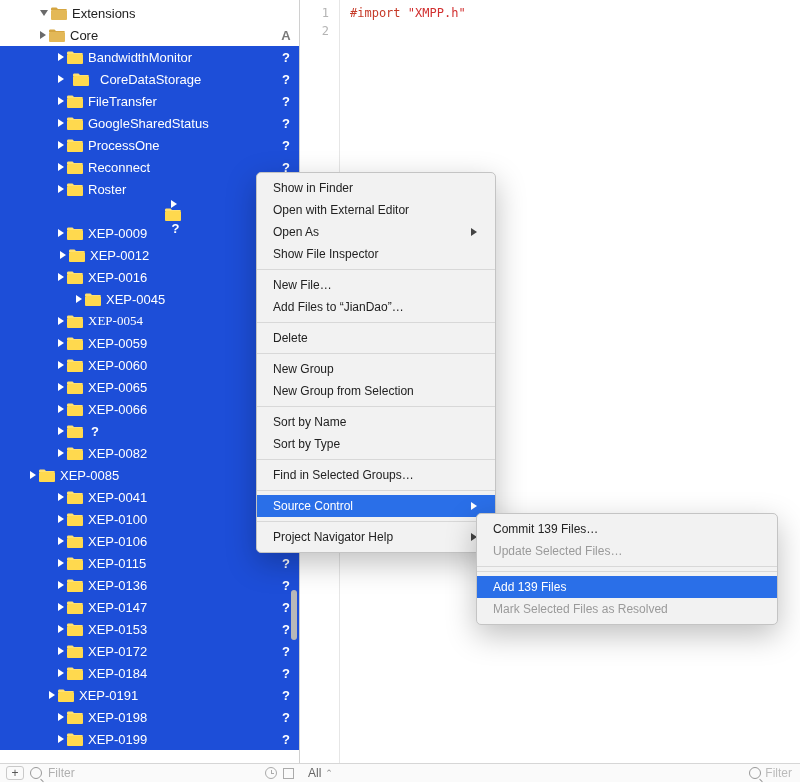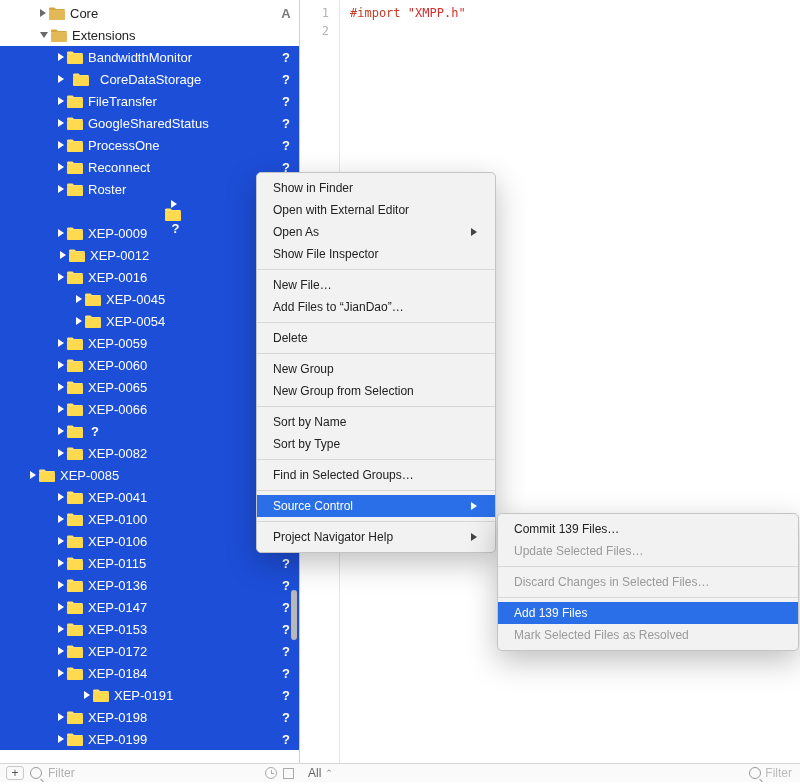--- a/index.html
+++ b/index.html
@@ -184,49 +184,49 @@
     border-top:4px solid transparent;
     border-bottom:4px solid transparent;
     border-left:6px solid #444;
   }
   .menuitem.sel {
     background:#2a6fe8; color:#fff;
   }
   .menuitem.sel .arrow { border-left-color:#fff; }
   .menuitem.disabled { color:#9a9a9a; }
   .menu1 { left: 256px; top: 172px; width: 240px;}
-  .menu2 { left: 497px; top: 513px; width: 302px;}
+  .menu2 { left: 476px; top: 513px; width: 302px;}
 </style>
 </head>
 <body>
 
 <div class="sidebar">
   <div class="tree" id="tree">
       <div class="row" style="padding-left: 40px;">
-        <span class="disclosure tri-right"></span>
+        <span class="disclosure tri-down"></span>
         <span class="folder">
           <svg viewBox="0 0 16 13">
             <path fill="#d5a642" d="M0 2c0-1 .5-1.5 1.5-1.5h4L7 2h7.5c1 0 1.5.5 1.5 1.5V3H0z"></path>
             <rect fill="#e3b857" x="0" y="3" width="16" height="10" rx="1"></rect>
           </svg>
         </span>
+        <span class="label">Extensions</span>
+        <span class="status"></span>
+      </div>
+      <div class="row" style="padding-left: 40px;">
+        <span class="disclosure tri-right"></span>
+        <span class="folder">
+          <svg viewBox="0 0 16 13">
+            <path fill="#d5a642" d="M0 2c0-1 .5-1.5 1.5-1.5h4L7 2h7.5c1 0 1.5.5 1.5 1.5V3H0z"></path>
+            <rect fill="#e3b857" x="0" y="3" width="16" height="10" rx="1"></rect>
+          </svg>
+        </span>
         <span class="label">Core</span>
         <span class="status">A</span>
       </div>
-      <div class="row" style="padding-left: 40px;">
-        <span class="disclosure tri-down"></span>
-        <span class="folder">
-          <svg viewBox="0 0 16 13">
-            <path fill="#d5a642" d="M0 2c0-1 .5-1.5 1.5-1.5h4L7 2h7.5c1 0 1.5.5 1.5 1.5V3H0z"></path>
-            <rect fill="#e3b857" x="0" y="3" width="16" height="10" rx="1"></rect>
-          </svg>
-        </span>
-        <span class="label">Extensions</span>
-        <span class="status"></span>
-      </div>
       <div class="row sel" style="padding-left: 58px;">
         <span class="disclosure tri-right"></span>
         <span class="folder">
           <svg viewBox="0 0 16 13">
             <path fill="#ffd56b" d="M0 2c0-1 .5-1.5 1.5-1.5h4L7 2h7.5c1 0 1.5.5 1.5 1.5V3H0z"></path>
             <rect fill="#ffcf4a" x="0" y="3" width="16" height="10" rx="1"></rect>
           </svg>
         </span>
         <span class="label">BandwidthMonitor</span>
         <span class="status">?</span>
@@ -345,21 +345,21 @@
         <span class="disclosure tri-right"></span>
         <span class="folder">
           <svg viewBox="0 0 16 13">
             <path fill="#ffd56b" d="M0 2c0-1 .5-1.5 1.5-1.5h4L7 2h7.5c1 0 1.5.5 1.5 1.5V3H0z"></path>
             <rect fill="#ffcf4a" x="0" y="3" width="16" height="10" rx="1"></rect>
           </svg>
         </span>
         <span class="label">XEP-0045</span>
         <span class="status">?</span>
       </div>
-      <div class="row sel" style="padding-left: 76px;">
+      <div class="row sel" style="padding-left: 58px; font-family: Liberation Serif, serif;">
         <span class="disclosure tri-right"></span>
         <span class="folder">
           <svg viewBox="0 0 16 13">
             <path fill="#ffd56b" d="M0 2c0-1 .5-1.5 1.5-1.5h4L7 2h7.5c1 0 1.5.5 1.5 1.5V3H0z"></path>
             <rect fill="#ffcf4a" x="0" y="3" width="16" height="10" rx="1"></rect>
           </svg>
         </span>
         <span class="label">XEP-0054</span>
         <span class="status">?</span>
       </div>
@@ -531,21 +531,21 @@
         <span class="disclosure tri-right"></span>
         <span class="folder">
           <svg viewBox="0 0 16 13">
             <path fill="#ffd56b" d="M0 2c0-1 .5-1.5 1.5-1.5h4L7 2h7.5c1 0 1.5.5 1.5 1.5V3H0z"></path>
             <rect fill="#ffcf4a" x="0" y="3" width="16" height="10" rx="1"></rect>
           </svg>
         </span>
         <span class="label">XEP-0184</span>
         <span class="status">?</span>
       </div>
-      <div class="row sel" style="padding-left: 84px;">
+      <div class="row sel" style="padding-left: 49px;">
         <span class="disclosure tri-right"></span>
         <span class="folder">
           <svg viewBox="0 0 16 13">
             <path fill="#ffd56b" d="M0 2c0-1 .5-1.5 1.5-1.5h4L7 2h7.5c1 0 1.5.5 1.5 1.5V3H0z"></path>
             <rect fill="#ffcf4a" x="0" y="3" width="16" height="10" rx="1"></rect>
           </svg>
         </span>
         <span class="label">XEP-0191</span>
         <span class="status">?</span>
       </div>
@@ -664,23 +664,20 @@
   </div>
 
 <div class="menu menu2" id="menu2">
     <div class="menuitem">
       <span>Commit 139 Files…</span>
     </div>
     <div class="menuitem disabled">
       <span>Update Selected Files…</span>
     </div>
     <hr>
-    <div class="menuitem disabled">
-      <span>Discard Changes in Selected Files…</span>
-    </div>
     <hr>
     <div class="menuitem sel">
       <span>Add 139 Files</span>
     </div>
     <div class="menuitem disabled">
       <span>Mark Selected Files as Resolved</span>
     </div>
   </div>
 
 </body></html>

